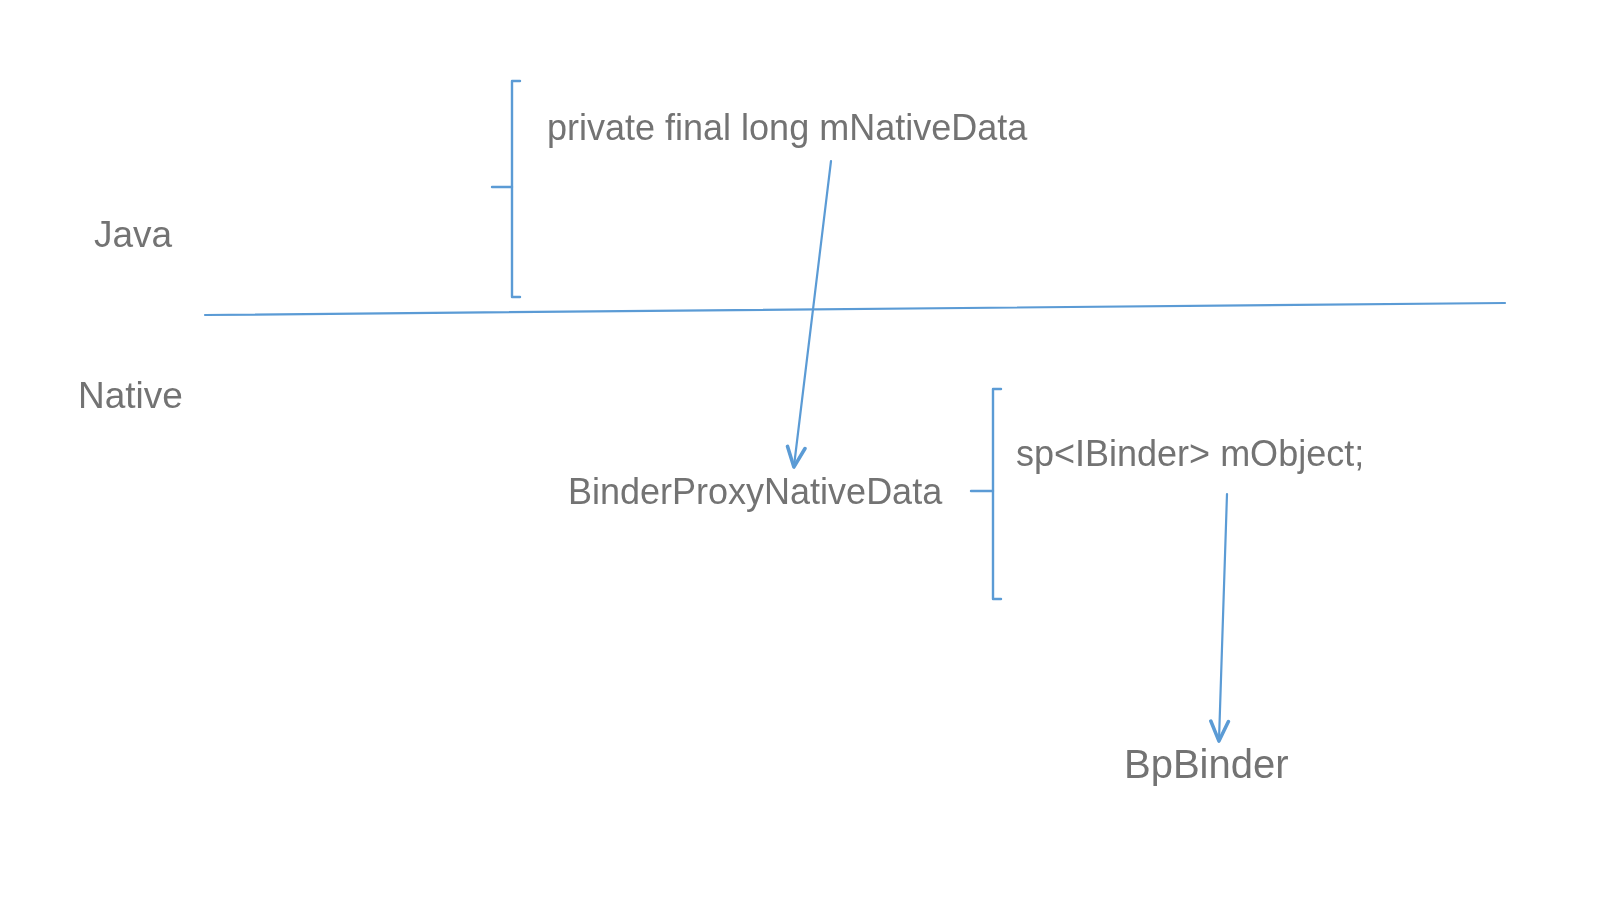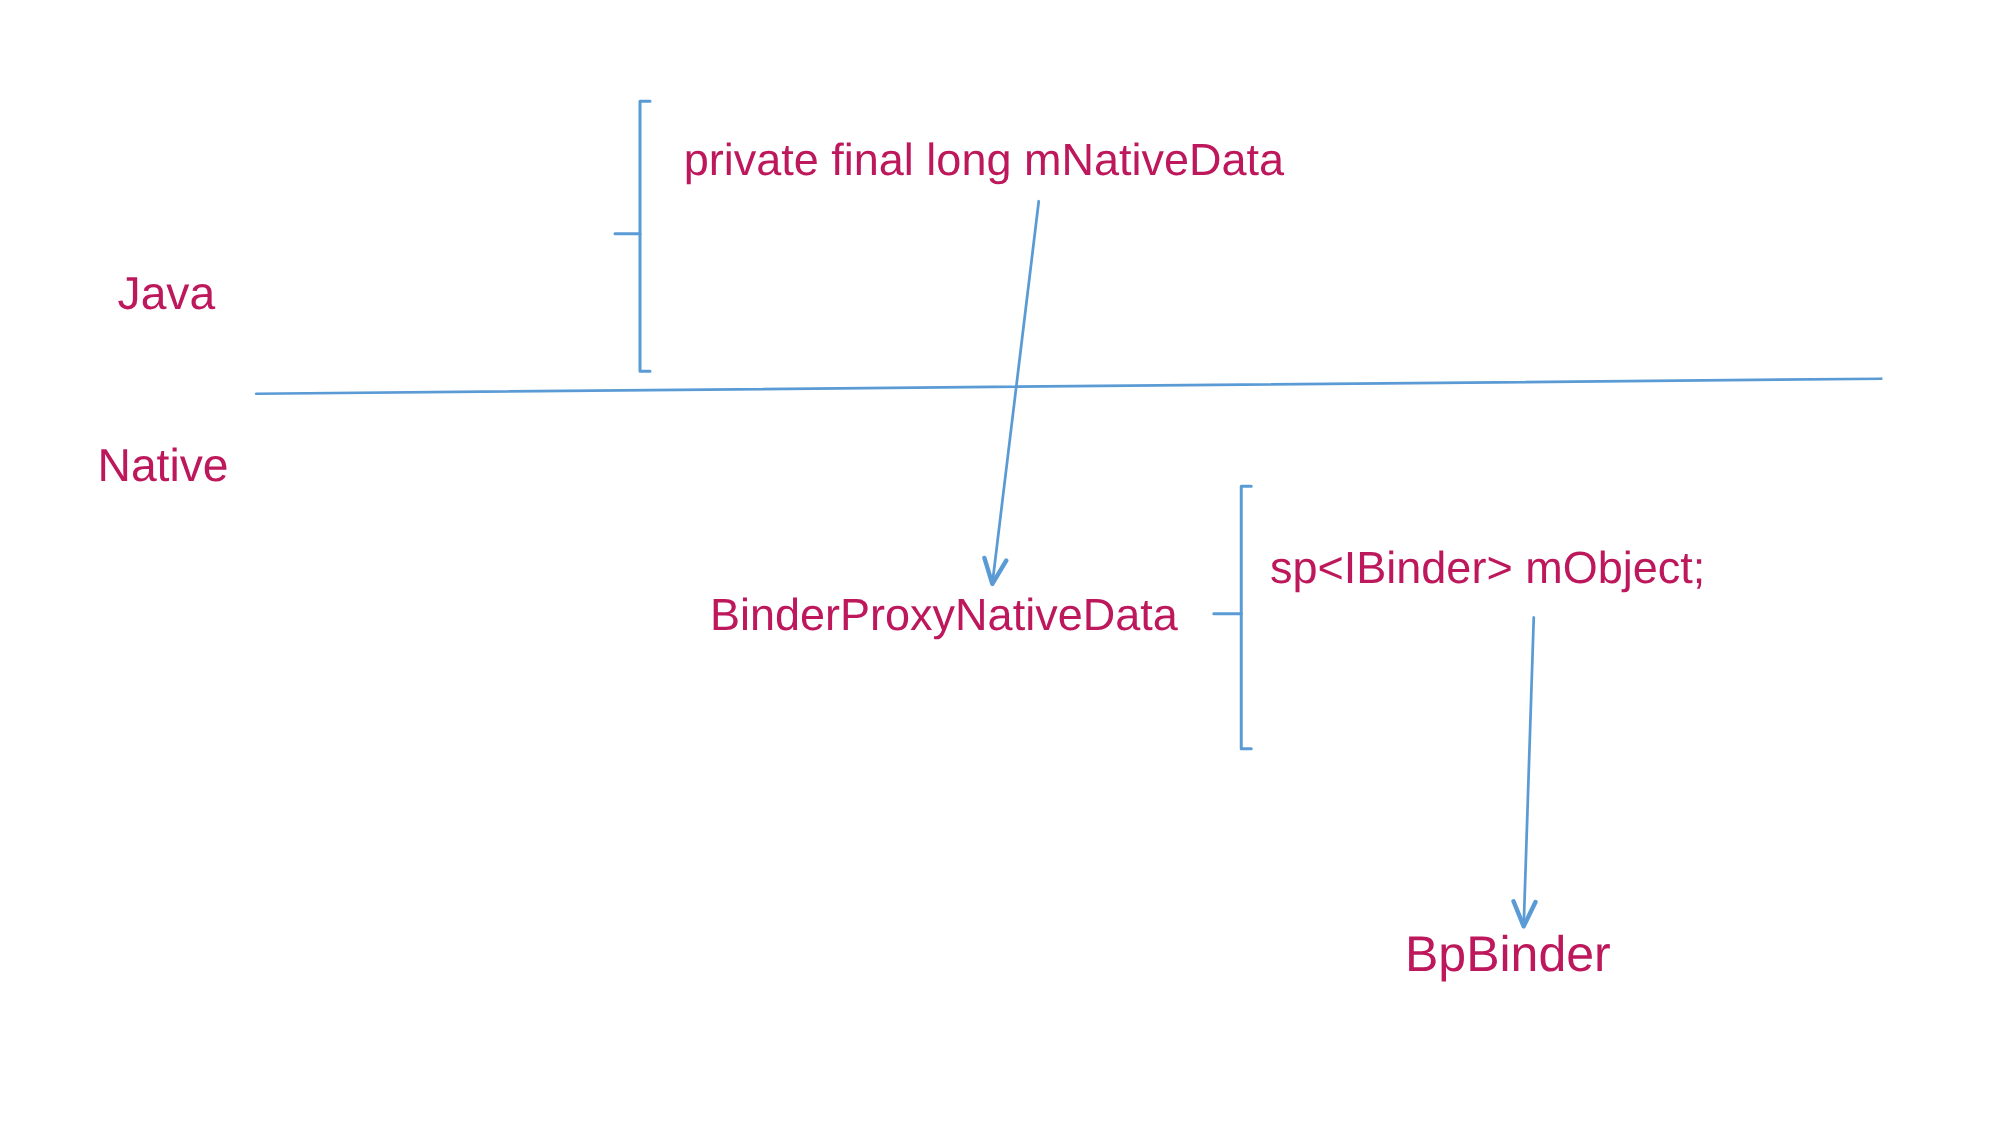--- a/index.html
+++ b/index.html
@@ -12,26 +12,26 @@
     width: 1607px;
     height: 898px;
     background: #ffffff;
     overflow: hidden;
     font-family: "Liberation Sans", sans-serif;
     color: #000000;
   }
   .label {
     position: absolute;
     white-space: nowrap;
-    color: #be185d;
+    color: #737373;
     line-height: 1;
     font-weight: 400;
   }
   #lbl-java      { left: 94px;   top: 216px; font-size: 37px; }
-  #lbl-native    { left: 78px;   top: 354px; font-size: 37px; }
+  #lbl-native    { left: 78px;   top: 377px; font-size: 37px; }
   #lbl-binderproxy { left: 272px; top: 170px; font-size: 36px; }
   #lbl-mnativedata { left: 547px; top: 110px; font-size: 36px; }
   #lbl-bpnd      { left: 568px;  top: 474px; font-size: 36px; }
   #lbl-mobject   { left: 1016px; top: 436px; font-size: 36px; }
   #lbl-bpbinder  { left: 1108px; top: 744px; font-size: 40px; margin-left: 16px; }
 
   #svg-layer {
     position: absolute;
     left: 0;
     top: 0;

